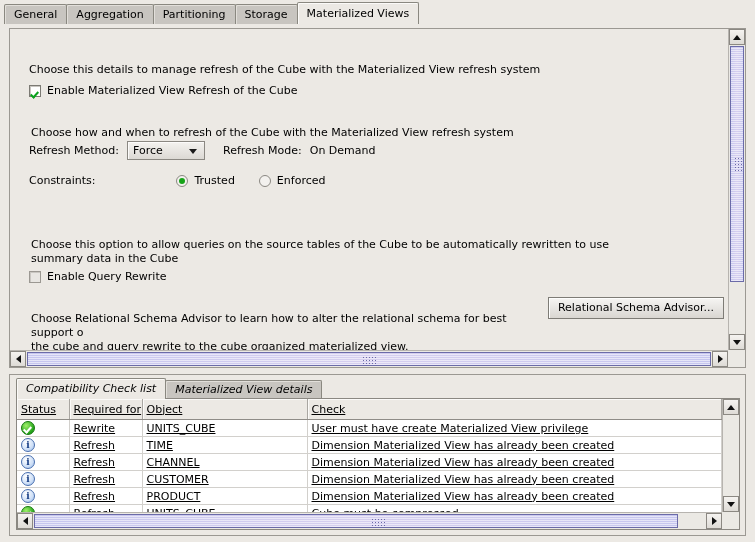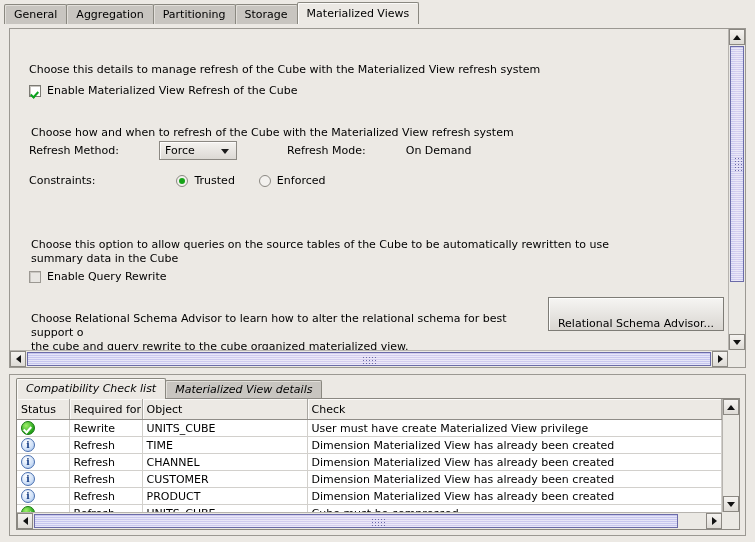--- a/index.html
+++ b/index.html
@@ -140,21 +140,21 @@
     left: 2px; top: 2px;
     width: 6px; height: 6px;
     border-radius: 50%;
     background: #16a318;
   }
 
   
   .btn {
     position: absolute;
     height: 22px;
-    padding: 16px 8px;
+    padding: 0 8px;
     line-height: 20px;
     background: linear-gradient(#f6f5f3, #d9d6d1);
     border: 1px solid #7e7c76;
     box-shadow: inset 1px 1px 0 #fdfdfc;
     box-sizing: border-box;
     font-size: 11px;
     white-space: nowrap;
     text-align: center;
   }
 
@@ -250,20 +250,21 @@
     border: 1px solid #8b8882;
     background: #fff;
     box-sizing: border-box;
     overflow: hidden;
   }
   .tblclip {
     position: absolute;
     left: 0; top: 0; right: 17px; bottom: 17px;
     overflow: hidden;
     background: #8b5cf6;
+    text-decoration: underline;
   }
   table.grid {
     border-collapse: collapse;
     width: 100%;
     table-layout: fixed;
     font-size: 11px;
   }
   table.grid th {
     background: #ece9e4;
     border-right: 1px solid #a9a6a1;
@@ -334,21 +335,21 @@
 
       <p class="para" style="left:19px; top:23px; width:650px;">Choose this details to manage refresh of the Cube with the Materialized View refresh system</p>
 
       <div class="cbrow" style="left:19px; top:55px;">
         <span class="chk checked"></span>
         <span class="cblabel">Enable Materialized View Refresh of the Cube</span>
       </div>
 
       <p class="para" style="left:21px; top:86px; width:650px;">Choose how and when to refresh of the Cube with the Materialized View refresh system</p>
 
-      <div class="ddrow" style="left:19px; top:112px;gap:32px;">
+      <div class="ddrow" style="left:19px; top:112px;">
         <span class="lbl">Refresh Method:</span>
         <span class="combo" style="margin-left:8px;">
           <span class="cv">Force</span>
           <span class="arrow"></span>
         </span>
         <span class="lbl" style="margin-left:18px;">Refresh Mode:</span>
         <span class="lbl" style="margin-left:8px;">On Demand</span>
       </div>
 
       <div class="ddrow" style="left:19px; top:145px;">

